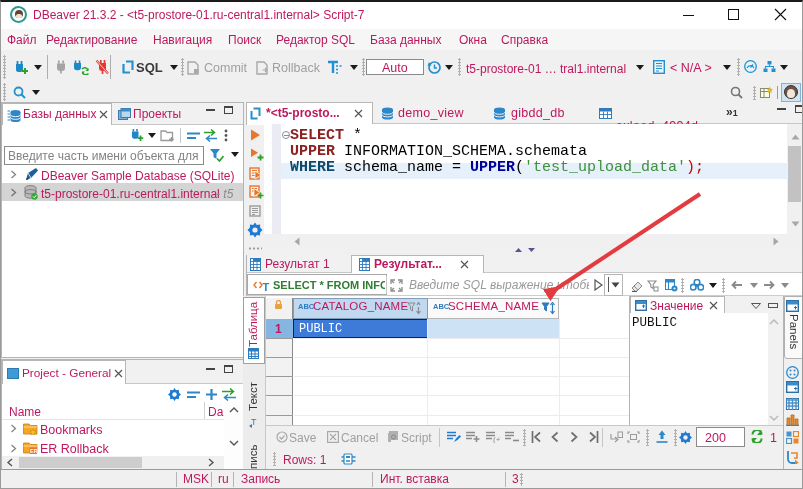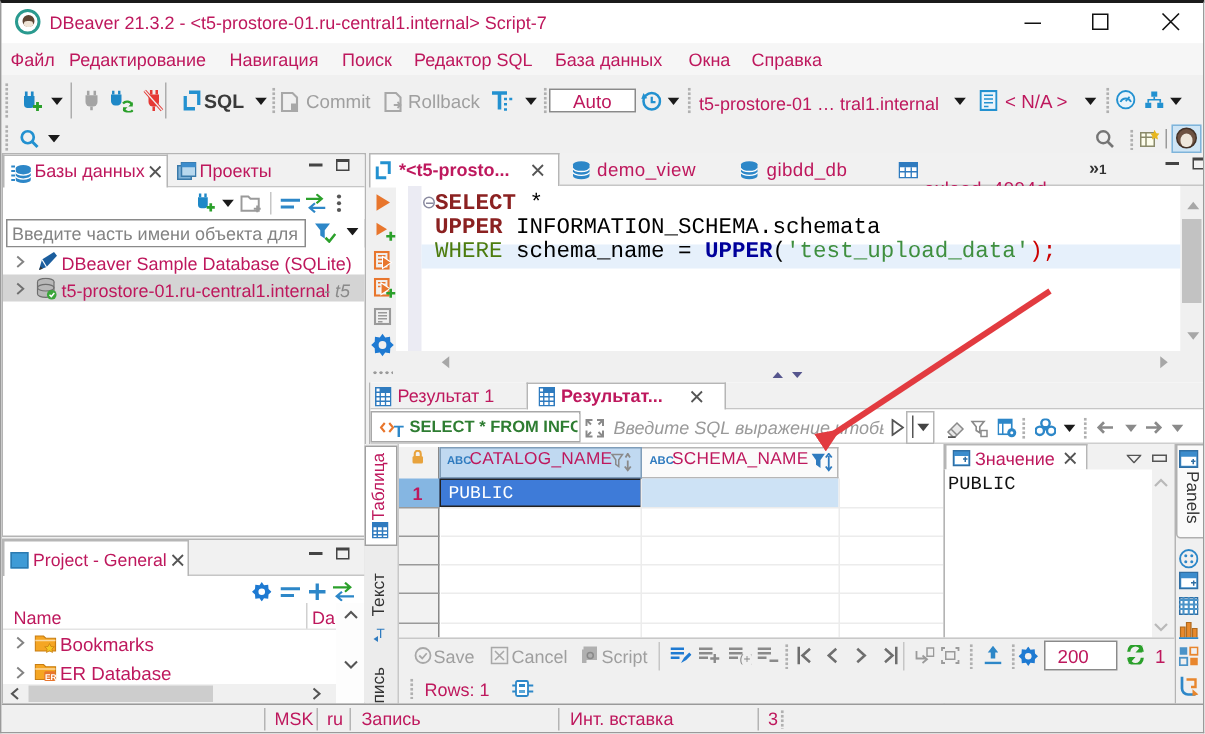--- a/index.html
+++ b/index.html
@@ -282,21 +282,21 @@
   <div class="ab txt" style="left:38px;top:63px;font-size:12.5px">Bookmarks</div>
   <svg class="ab" style="left:8px;top:84px" width="7" height="9" viewBox="0 0 7 9">
         <path d="M1.5 1 L5.5 4.5 L1.5 8" stroke="#838383" stroke-width="1.3" fill="none"></path>
       </svg>
   <svg class="ab" style="left:21px;top:81px" width="15" height="14" viewBox="0 0 15 14">
         <path d="M0.5 2 H6 L7.5 3.5 H14 V12 H0.5 Z" fill="#f5a623" stroke="#c87d12" stroke-width="0.8"></path>
         <path d="M0.5 5 H14" stroke="#fbd9a0" stroke-width="1"></path>
         <rect x="6.5" y="6.5" width="7.5" height="6.5" fill="#e8762d" rx="1"></rect>
         <text x="7" y="12" font-size="5.5" fill="#fff" font-family="Liberation Sans" font-weight="bold">ER</text>
       </svg>
-  <div class="ab txt" style="left:38px;top:82px;font-size:12.5px">ER Database</div>
+  <div class="ab txt" style="left:38px;top:82px;font-size:12.5px">ER Rollback</div>
 
   <div class="ab" style="left:0;top:96px;width:222px;height:13px;background:#f0f0f0"></div>
   <svg class="ab" style="left:4px;top:98px" width="8" height="9" viewBox="0 0 8 9">
         <path d="M6 1 L2 4.5 L6 8" stroke="#555" stroke-width="1.4" fill="none"></path>
       </svg>
   <div class="ab" style="left:17px;top:97px;width:123px;height:11px;background:#cdcdcd"></div>
   <svg class="ab" style="left:205px;top:98px" width="8" height="9" viewBox="0 0 8 9">
         <path d="M2 1 L6 4.5 L2 8" stroke="#555" stroke-width="1.4" fill="none"></path>
       </svg>
   <div class="ab" style="left:222px;top:42px;width:19px;height:67px;background:#fdfdfd"></div>
@@ -368,21 +368,21 @@
       </svg>
   <div class="ab" style="left:2px;top:145px;width:14px;height:3px;background-image:radial-gradient(circle,#9a9a9a 1px,transparent 1.2px);background-size:4px 3px"></div>
 
   <div class="ab" style="left:18px;top:22px;width:523px;height:110px;background:#fff"></div>
   <div class="ab" style="left:26px;top:22px;width:9px;height:110px;background:#ebebf3"></div>
   <div class="ab" style="left:35px;top:61px;width:506px;height:16px;background:#e6f0fb"></div>
   <div class="ab" style="left:36px;top:29px;width:8px;height:8px;border:1px solid #8a8aa0;border-radius:50%;background:#fff"></div>
   <div class="ab" style="left:38px;top:32.6px;width:4.5px;height:1.2px;background:#8a8aa0"></div>
   <div class="ab" style="left:44px;top:25.5px;font-family:'Liberation Mono',monospace;font-size:15px;line-height:16.4px;white-space:pre"><span style="color:#8b2121;font-weight:bold">SELECT</span> *
 <span style="color:#8b2121;font-weight:bold">UPPER</span> INFORMATION_SCHEMA.schemata
-<span style="color:#4d7c0f;font-weight:normal">WHERE</span> schema_name = <span style="color:#00009b;font-weight:bold">UPPER</span>(<span style="color:#3f8f3f">'test_upload_data'</span><span style="color:#cc0000">);</span></div>
+<span style="color:#0c4a6e;font-weight:bold">WHERE</span> schema_name = <span style="color:#00009b;font-weight:bold">UPPER</span>(<span style="color:#3f8f3f">'test_upload_data'</span><span style="color:#cc0000">);</span></div>
 
   <div class="ab" style="left:541px;top:22px;width:16px;height:110px;background:#f0f0f0"></div>
   <svg class="ab" style="left:545px;top:32px" width="9" height="6" viewBox="0 0 9 6">
         <path d="M0.5 5.5 L4.5 0.5 L8.5 5.5" fill="#a7a7a7"></path>
       </svg>
   <div class="ab" style="left:542px;top:44px;width:13px;height:56px;background:#c2c2c2"></div>
   <svg class="ab" style="left:545px;top:119px" width="9" height="6" viewBox="0 0 9 6">
         <path d="M0.5 0.5 L4.5 5.5 L8.5 0.5" fill="#a7a7a7"></path>
       </svg>
 

